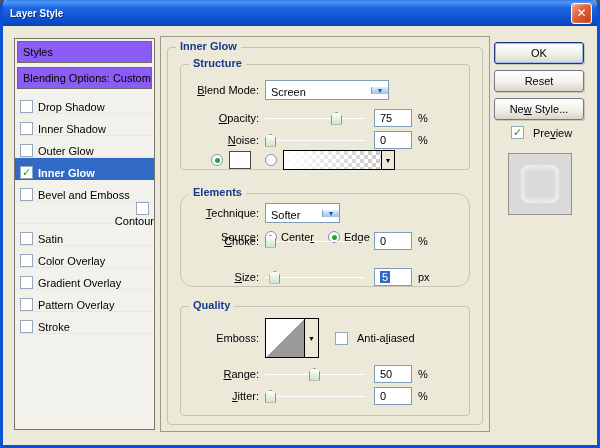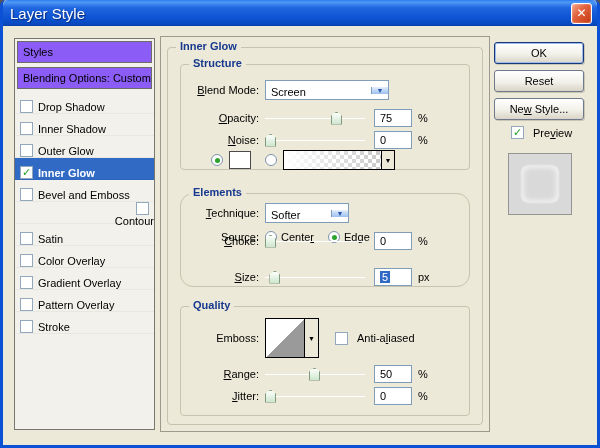--- a/index.html
+++ b/index.html
@@ -3,21 +3,21 @@
 <meta charset="utf-8">
 <style>
   html,body{margin:0;padding:0;background:#555;}
   *{box-sizing:border-box;font-family:"Liberation Sans","DejaVu Sans",sans-serif;}
   .window{position:relative;width:600px;height:448px;background:#ece9d8;
     border-left:3px solid #0a51d5;border-right:3px solid #0a51d5;border-bottom:3px solid #0a51d5;
     border-radius:6px 6px 0 0;overflow:hidden;}
   .titlebar{height:26px;display:flex;align-items:center;justify-content:space-between;
     padding:0 5px 0 7px;border-radius:5px 5px 0 0;
     background:linear-gradient(180deg,#2a7bee 0%,#4e98f5 8%,#1f66e0 30%,#0d53d2 70%,#0a49c0 92%,#0940ab 100%);}
-  .title{color:#fff;font-weight:normal;font-size:15px;text-shadow:1px 1px 1px #0b2a7a;text-align:right;}
+  .title{color:#fff;font-weight:bold;font-size:10px;text-shadow:1px 1px 1px #0b2a7a;text-align:right;}
   .close-btn{width:21px;height:21px;border:1px solid #fff;border-radius:3px;color:#fff;
     background:linear-gradient(135deg,#f6a58c 0%,#e2643e 40%,#c33812 100%);
     display:flex;align-items:center;justify-content:center;font-size:12px;font-weight:bold;
     box-shadow:inset 0 0 2px rgba(255,255,255,.6);cursor:default;}
   .body{position:relative;width:594px;height:419px;font-size:11px;color:#000;}
 
   
   .sidebar{position:absolute;left:11px;top:12px;width:141px;height:392px;
     background:#f2f1ec;border:1px solid #77776f;}
   .sb-head{margin:2px 2px 0 2px;height:22px;border:1px solid #6d6d66;display:flex;
@@ -201,21 +201,21 @@
                   <span>▼</span>
                 </span>
             </span>
           </div>
         </div>
 
         <div class="fs" style="left:12px;top:145px;right:12px;height:94px;border-radius:13px;">
           <span class="fs-legend">Elements</span>
           <div class="row" style="top:8px;">
             <span class="lbl"><span></span><u>T</u><span>echnique:</span></span>
-            <span class="combo" style="width:84px;">
+            <span class="combo" style="width:75px;">
               <span class="combo-text">Softer</span>
               <span class="combo-btn">
                   <span class="chev">▼</span>
                 </span>
             </span>
           </div>
           <div class="row" style="top:32px;">
             <span class="lbl">Source:</span>
             <span class="radio"></span>
             <span class="rlabel"><span>Cente</span><u>r</u><span></span></span>

